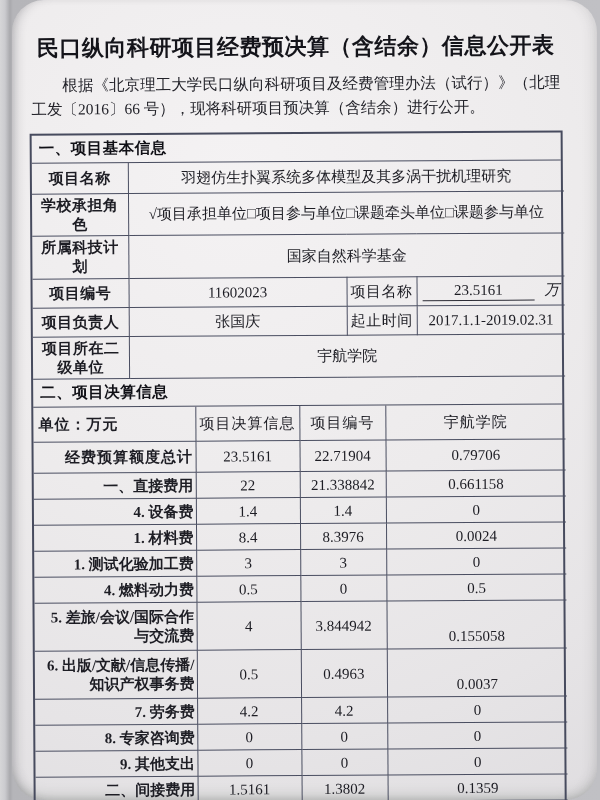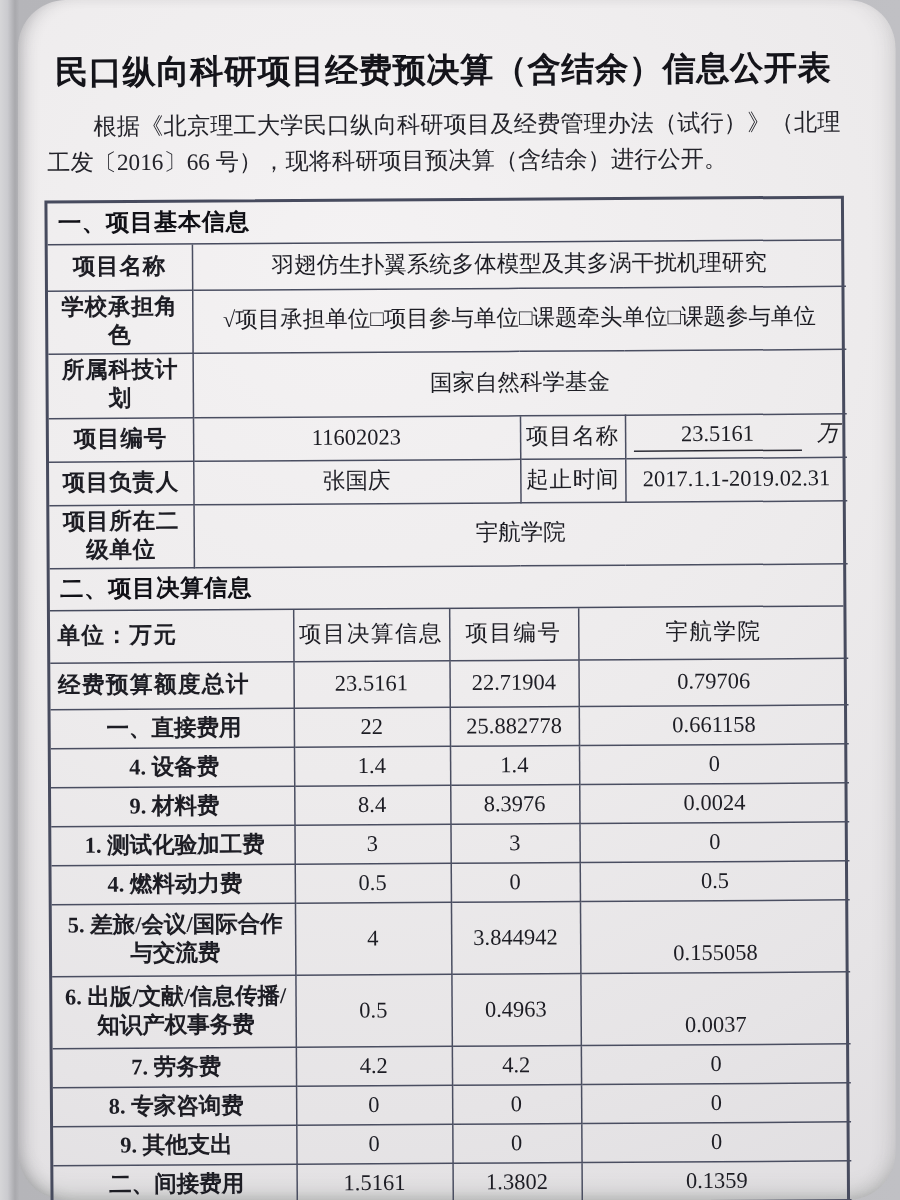--- a/index.html
+++ b/index.html
@@ -41,22 +41,22 @@
   .t1 td{height:24px;}
   .t1 tr.r-name td{height:26px;}
   .t1 tr.r-dept td{height:36px;}
   .t1 .lbl{letter-spacing:.5px;}
   .u{display:inline-block;min-width:104px;border-bottom:1.3px solid #2c2c36;
     padding:0 4px 0 4px;text-align:center;}
   .fund-unit{margin-left:10px;font-style:italic;}
 
   .t2 td{height:21px;}
   .t2 tr.hdr td{height:30px;letter-spacing:1px;}
-  .t2 td.c-label{text-align:center;padding-left:5px;}
-  .t2 tr:nth-child(2) td.c-label{text-align:left;letter-spacing:1px;}
+  .t2 td.c-label{text-align:right;padding-left:5px;}
+  .t2 tr:nth-child(2) td.c-label{text-align:right;letter-spacing:1px;}
   .t2 tr:nth-child(2) td{height:26px;}
   .t2 td.low{vertical-align:bottom;padding-bottom:3px;}
   .t2 tr.tall td{height:42px;}
 </style>
 </head>
 <body>
 
 <div class="photo">
   <div class="paper">
     <div class="content">
@@ -127,31 +127,31 @@
             </tr>
           <tr>
                 <td class="c-label">经费预算额度总计</td>
                 <td class="c-num">23.5161</td>
                 <td class="c-num">22.71904</td>
                 <td class="c-num">0.79706</td>
               </tr>
               <tr>
                 <td class="c-label">一、直接费用</td>
                 <td class="c-num">22</td>
-                <td class="c-num">25.882778</td>
+                <td class="c-num">21.338842</td>
                 <td class="c-num">0.661158</td>
               </tr>
               <tr>
                 <td class="c-label">4. 设备费</td>
                 <td class="c-num">1.4</td>
                 <td class="c-num">1.4</td>
                 <td class="c-num">0</td>
               </tr>
               <tr>
-                <td class="c-label">9. 材料费</td>
+                <td class="c-label">1. 材料费</td>
                 <td class="c-num">8.4</td>
                 <td class="c-num">8.3976</td>
                 <td class="c-num">0.0024</td>
               </tr>
               <tr>
                 <td class="c-label">1. 测试化验加工费</td>
                 <td class="c-num">3</td>
                 <td class="c-num">3</td>
                 <td class="c-num">0</td>
               </tr>

